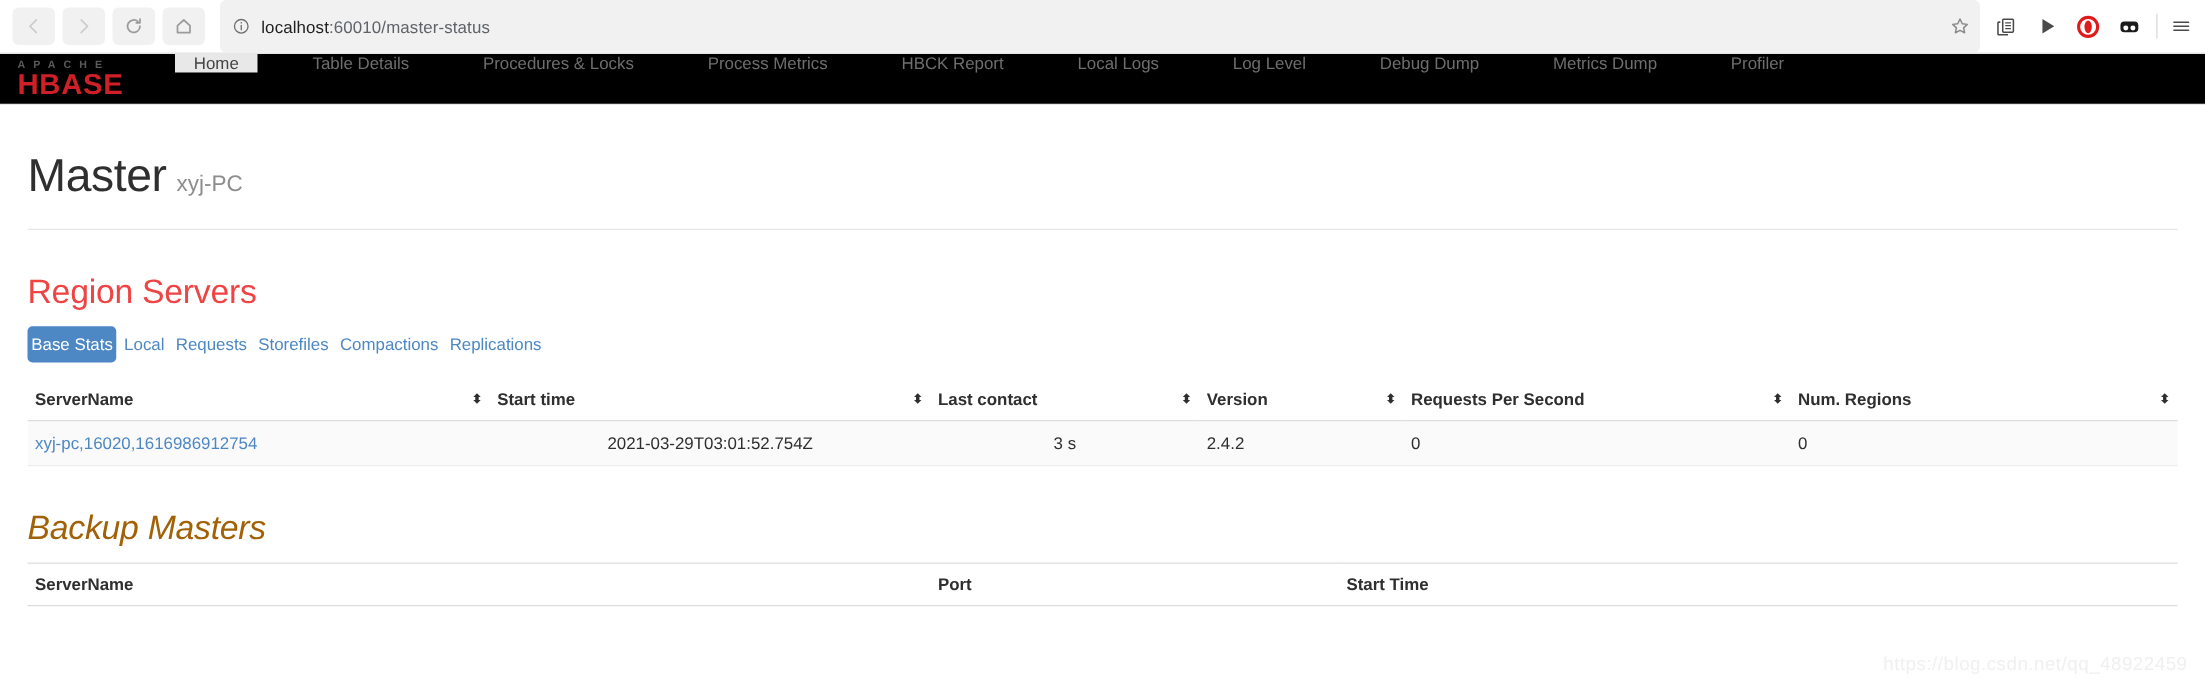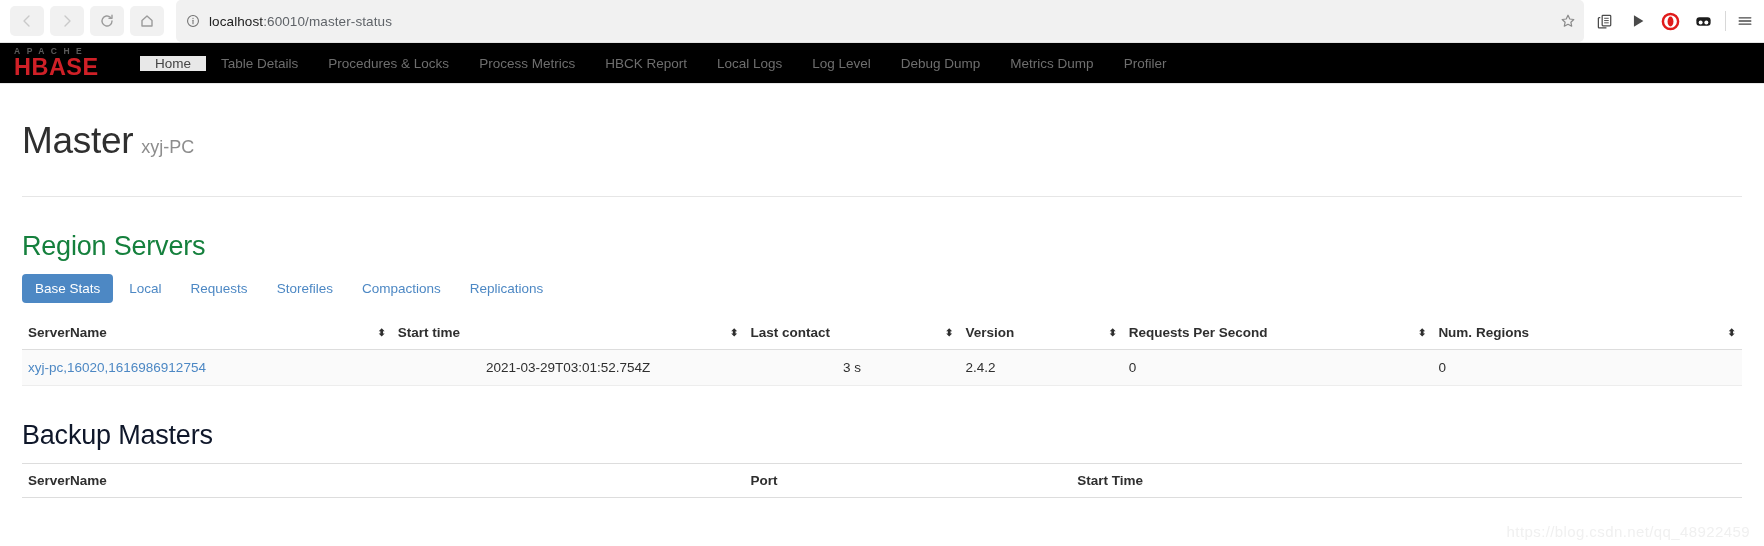--- a/index.html
+++ b/index.html
@@ -96,73 +96,73 @@
     letter-spacing: 6.5px; line-height: 1; margin-bottom: 1px;
     font-family: "Liberation Sans", sans-serif;
   }
   .brand-hbase {
     font-size: 23px; font-weight: bold; color: #cf2027;
     letter-spacing: 0.5px; line-height: 0.95;
     font-family: "Liberation Sans", sans-serif;
     transform: scaleX(1.02);
     transform-origin: left center;
   }
-  .nav-links { display: flex; align-items: center; }
+  .nav-links { display: flex; align-items: flex-start; gap: 29px; }
   .nav-link {
     display: flex; align-items: center;
     padding: 0 15px;
     font-size: 13.5px;
     color: #6e6e6e;
     white-space: nowrap;
     text-decoration: none;
   }
   .nav-link.active {
     background: #e8e8e8;
     color: #444;
   }
 
   
   .content {
     padding: 0 22px;
   }
   .master-head {
     padding-top: 36px;
-    padding-bottom: 34px;
+    padding-bottom: 21px;
     border-bottom: 1px solid #e6e6e6;
   }
   .master-title {
     font-size: 37px;
     color: #2f2f2f;
     font-weight: normal;
     display: inline;
     letter-spacing: -0.3px;
   }
   .master-sub {
     font-size: 18px;
     color: #8d8d8d;
     margin-left: 8px;
   }
 
   .section-title {
     font-size: 27px;
     font-weight: normal;
-    color: #15803d;
+    color: #ef4444;
     margin: 34px 0 12px 0;
     letter-spacing: -0.2px;
   }
-  .section-title.dark { color: #0f172a; }
+  .section-title.dark { color: #a16207; font-style: italic; }
 
   .tabs {
     display: flex; align-items: center; gap: 3px;
     margin-bottom: 14px;
   }
   .tab {
     font-size: 13.5px;
     color: #4d88c4;
-    padding: 7px 13px;
+    padding: 7px 3px;
     border-radius: 4px;
     white-space: nowrap;
   }
   .tab.active {
     background: #4d88c4;
     color: #ffffff;
   }
 
   table.rs-table {
     width: 100%;

